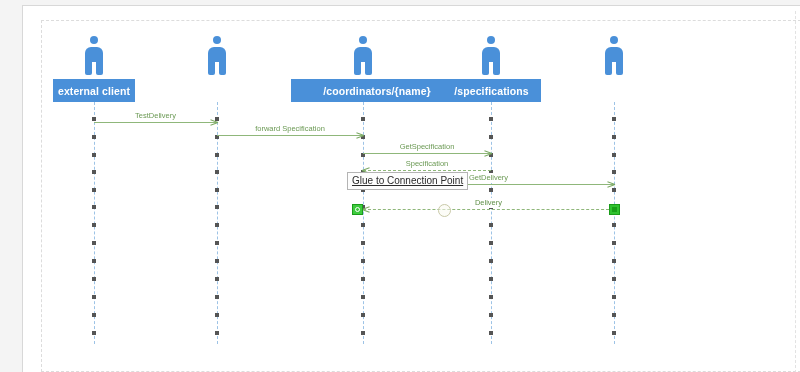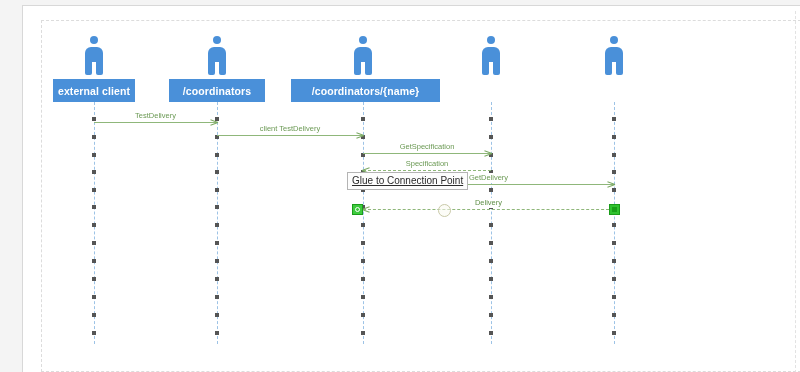--- a/index.html
+++ b/index.html
@@ -288,44 +288,41 @@
         <div class="cp-dot" style="left: 194px; top: 271px;"></div>
         <div class="cp-dot" style="left: 194px; top: 289px;"></div>
         <div class="cp-dot" style="left: 194px; top: 307px;"></div>
         <div class="cp-dot" style="left: 194px; top: 325px;"></div>
         <div class="actor-icon" style="left: 181px;">
           <div class="head"></div>
           <div class="body"></div>
           <div class="leg-l"></div>
           <div class="leg-r"></div>
         </div>
-        <div class="lifeline-box" style="left: 146px; width: 96px;">
-          <span>/coordinators</span>
-        </div>
         <div class="lifeline-line" style="left: 340px;"></div>
         <div class="cp-dot" style="left: 340px; top: 111px;"></div>
         <div class="cp-dot" style="left: 340px; top: 129px;"></div>
         <div class="cp-dot" style="left: 340px; top: 147px;"></div>
         <div class="cp-dot" style="left: 340px; top: 164px;"></div>
         <div class="cp-dot" style="left: 340px; top: 182px;"></div>
         <div class="cp-dot" style="left: 340px; top: 199px;"></div>
         <div class="cp-dot" style="left: 340px; top: 217px;"></div>
         <div class="cp-dot" style="left: 340px; top: 235px;"></div>
         <div class="cp-dot" style="left: 340px; top: 253px;"></div>
         <div class="cp-dot" style="left: 340px; top: 271px;"></div>
         <div class="cp-dot" style="left: 340px; top: 289px;"></div>
         <div class="cp-dot" style="left: 340px; top: 307px;"></div>
         <div class="cp-dot" style="left: 340px; top: 325px;"></div>
         <div class="actor-icon" style="left: 327px;">
           <div class="head"></div>
           <div class="body"></div>
           <div class="leg-l"></div>
           <div class="leg-r"></div>
         </div>
-        <div class="lifeline-box" style="left: 268px; width: 149px;">
+        <div class="lifeline-box" style="left: 268px; width: 172px;">
           <span>/coordinators/{name}</span>
         </div>
         <div class="lifeline-line" style="left: 468px;"></div>
         <div class="cp-dot" style="left: 468px; top: 111px;"></div>
         <div class="cp-dot" style="left: 468px; top: 129px;"></div>
         <div class="cp-dot" style="left: 468px; top: 147px;"></div>
         <div class="cp-dot" style="left: 468px; top: 164px;"></div>
         <div class="cp-dot" style="left: 468px; top: 182px;"></div>
         <div class="cp-dot" style="left: 468px; top: 199px;"></div>
         <div class="cp-dot" style="left: 468px; top: 217px;"></div>
@@ -334,20 +331,23 @@
         <div class="cp-dot" style="left: 468px; top: 271px;"></div>
         <div class="cp-dot" style="left: 468px; top: 289px;"></div>
         <div class="cp-dot" style="left: 468px; top: 307px;"></div>
         <div class="cp-dot" style="left: 468px; top: 325px;"></div>
         <div class="actor-icon" style="left: 455px;">
           <div class="head"></div>
           <div class="body"></div>
           <div class="leg-l"></div>
           <div class="leg-r"></div>
         </div>
+        <div class="lifeline-box" style="left: 419px; width: 99px;">
+          <span>/specifications</span>
+        </div>
         <div class="lifeline-line" style="left: 591px;"></div>
         <div class="cp-dot" style="left: 591px; top: 111px;"></div>
         <div class="cp-dot" style="left: 591px; top: 129px;"></div>
         <div class="cp-dot" style="left: 591px; top: 147px;"></div>
         <div class="cp-dot" style="left: 591px; top: 164px;"></div>
         <div class="cp-dot" style="left: 591px; top: 182px;"></div>
         <div class="cp-dot" style="left: 591px; top: 199px;"></div>
         <div class="cp-dot" style="left: 591px; top: 217px;"></div>
         <div class="cp-dot" style="left: 591px; top: 235px;"></div>
         <div class="cp-dot" style="left: 591px; top: 253px;"></div>
@@ -362,21 +362,21 @@
           <div class="leg-r"></div>
         </div>
         <div class="msg" style="left: 71px; top: 116px; width: 123px;">
           <div class="line"></div>
           <div class="arrow-r"></div>
           <div class="label">TestDelivery</div>
         </div>
         <div class="msg" style="left: 194px; top: 129px; width: 146px;">
           <div class="line"></div>
           <div class="arrow-r"></div>
-          <div class="label">client TestDelivery</div>
+          <div class="label">forward Specification</div>
         </div>
         <div class="msg" style="left: 340px; top: 147px; width: 128px;">
           <div class="line"></div>
           <div class="arrow-r"></div>
           <div class="label">GetSpecification</div>
         </div>
         <div class="msg dashed" style="left: 340px; top: 164px; width: 128px;">
           <div class="line"></div>
           <div class="arrow-l"></div>
           <div class="label">Specification</div>

